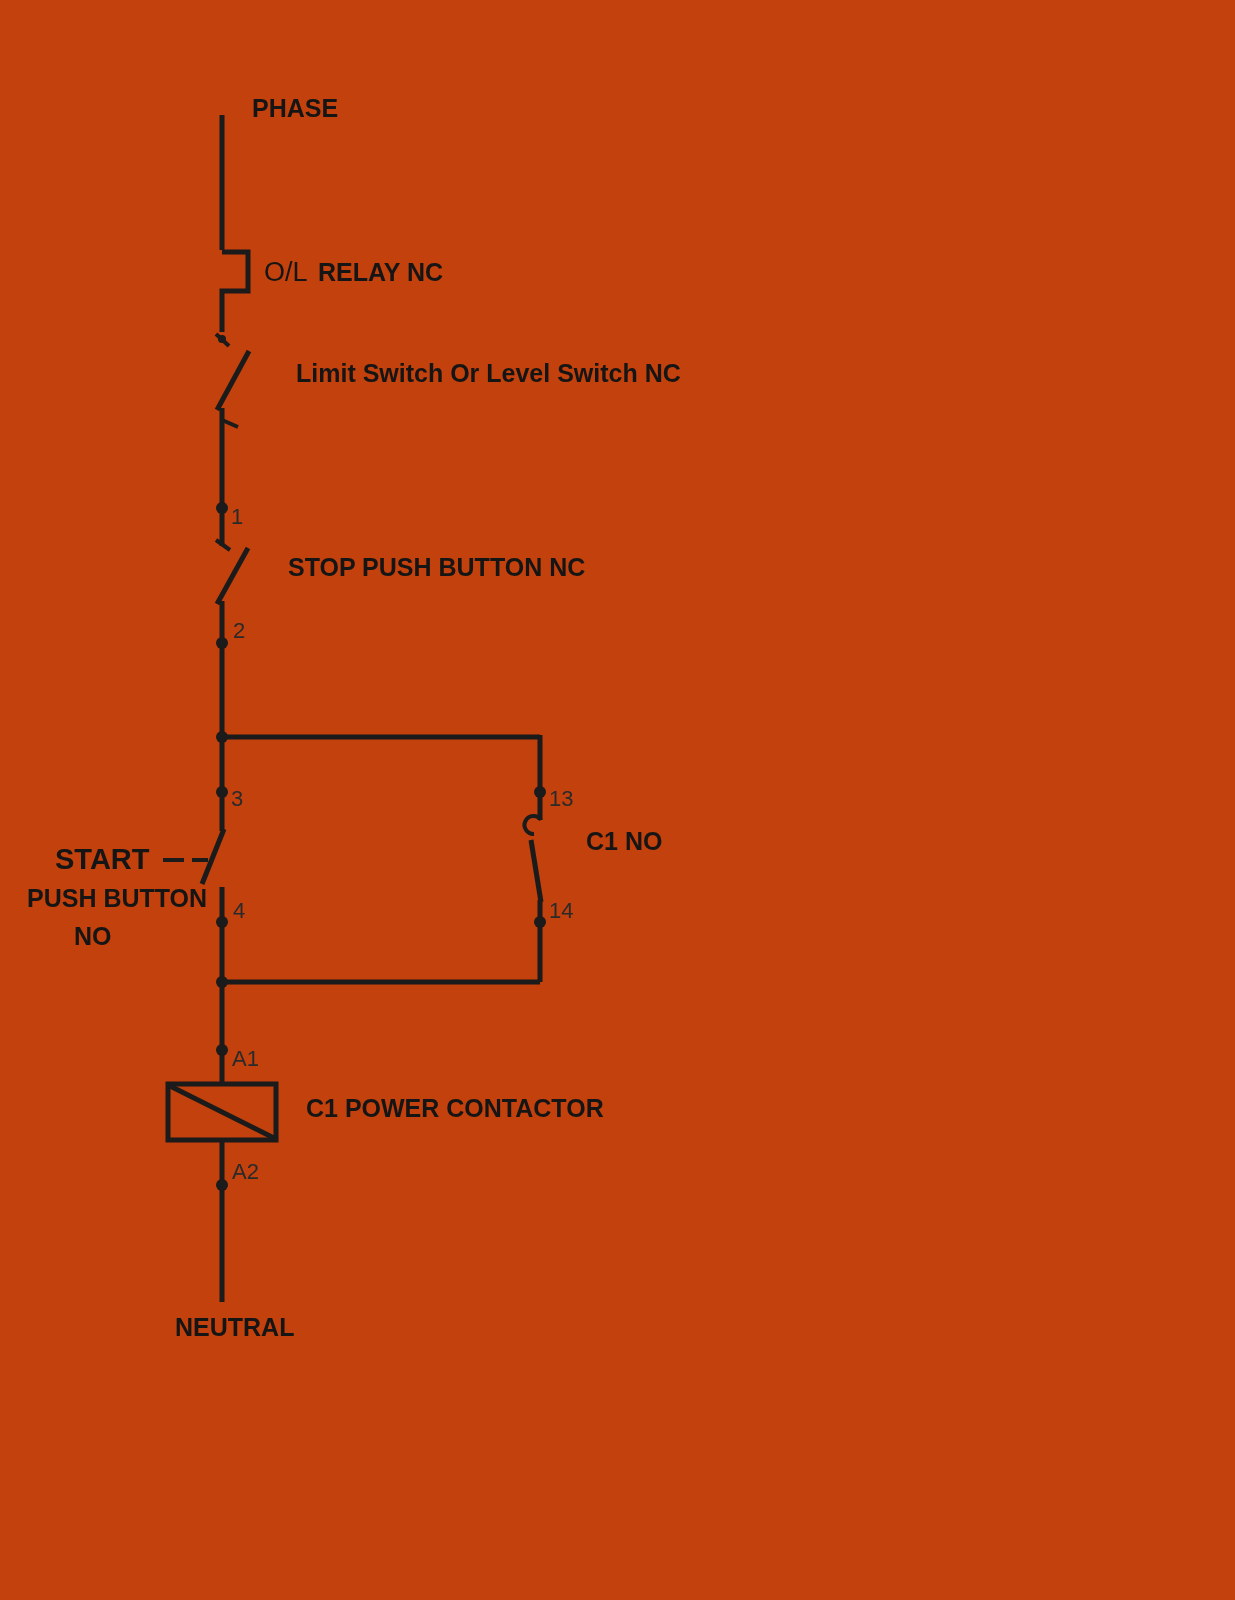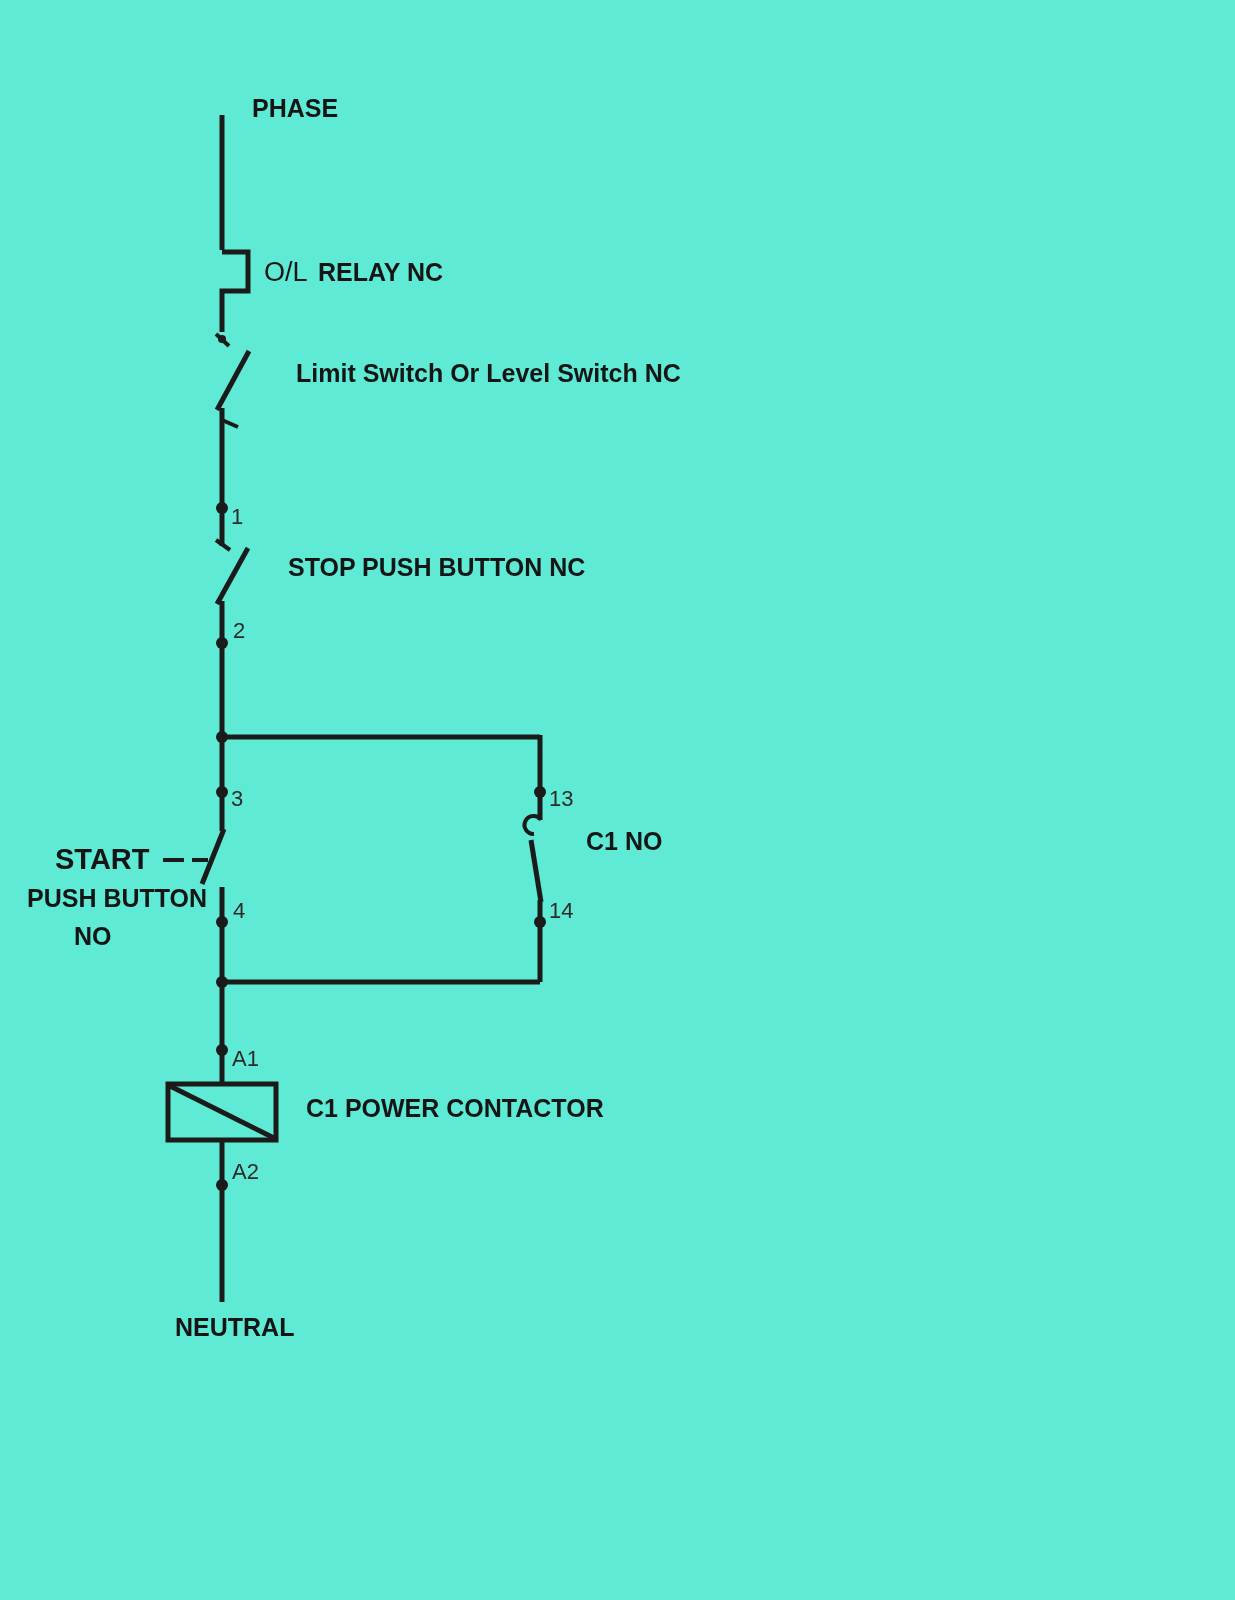--- a/index.html
+++ b/index.html
@@ -5,21 +5,21 @@
   html, body {
     margin: 0;
     padding: 0;
     background: #e9e7e4;
     font-family: "Liberation Sans", sans-serif;
   }
   .page {
     position: relative;
     width: 1235px;
     height: 1600px;
-    background: #5eead4;
+    background: #c2410c;
     overflow: hidden;
   }
   svg {
     display: block;
     width: 1235px;
     height: 1600px;
   }
   .wire {
     stroke: #1b1b1b;
     stroke-width: 5;

